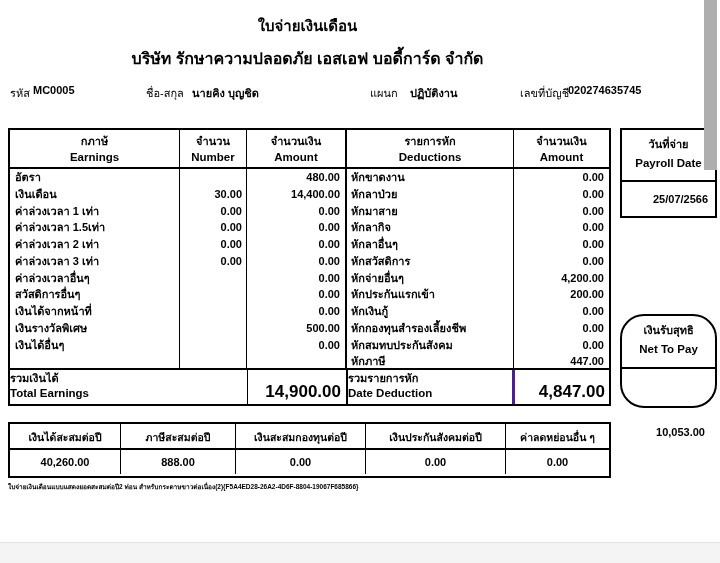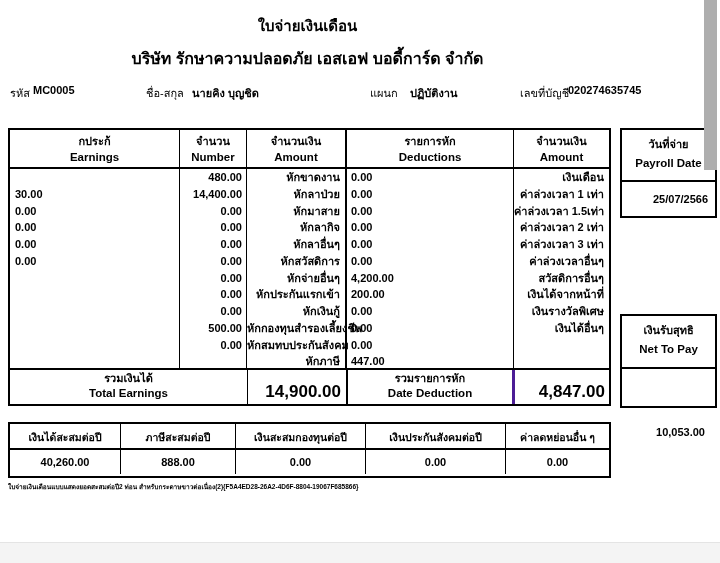--- a/index.html
+++ b/index.html
@@ -40,39 +40,39 @@
   }
   .bcell { font-size:11px; font-weight:700; line-height:16.75px; white-space:nowrap; overflow:visible; }
   .bcell:nth-child(5n+1){ border-right:1px solid #000; padding-left:5px; }
   .bcell:nth-child(5n+2){ border-right:1px solid #000; text-align:right; padding-right:4px; font-weight:600; }
   .bcell:nth-child(5n+3){ border-right:2px solid #000; text-align:right; padding-right:5px; font-weight:600; }
   .bcell:nth-child(5n+4){ border-right:1px solid #000; padding-left:4px; }
   .bcell:nth-child(5n+5){ text-align:right; padding-right:5px; font-weight:600; }
   .mtotals {
     display:grid; grid-template-columns:238px 100px 167px 95px; height:34px;
   }
-  .tlabel { border-right:1px solid #000; text-align:center; padding-top:1px; }
+  .tlabel { border-right:1px solid #000; padding-top:1px; }
   .tlabel .th { font-size:11px; font-weight:700; line-height:15px; }
   .tlabel .en { font-size:11.5px; font-weight:700; line-height:15px; }
   .tamount { display:flex; align-items:flex-end; justify-content:flex-end;
              padding:0 5px 2px 0; font-size:17px; font-weight:600; }
   .tamount.mid { border-right:2px solid #000; }
   .tlabel.ded { border-right:3px solid #4c1d95; }
 
   
   .side-box { position:absolute; left:620px; width:97px; border:2px solid #000; background:#fff; }
   .side-box .bx-head { border-bottom:2px solid #000; text-align:center; padding-top:6px; }
   .side-box .bx-head .th { font-size:11px; font-weight:700; line-height:17px; }
   .side-box .bx-head .en { font-size:11.5px; font-weight:700; line-height:20px; white-space:nowrap; }
   .side-box .bx-val { display:flex; align-items:center; justify-content:center;
                       font-size:11px; font-weight:700;padding-left:24px; }
   #payroll-date-box { top:128px; height:90px; }
   #payroll-date-box .bx-head { height:52px; }
   #payroll-date-box .bx-val { height:34px; }
-  #net-to-pay-box { top:314px; height:94px; }
+  #net-to-pay-box { top:314px; height:94px;border-radius:24px; }
   #net-to-pay-box .bx-head { height:53px; }
   #net-to-pay-box .bx-val { height:37px;margin-top:44px; }
 
   
   .stable {
     position:absolute; left:8px; top:422px; width:603px; height:56px;
     border:2px solid #000; background:#fff;
   }
   .srow { display:grid; grid-template-columns:111px 115px 130px 140px 103px; }
   .srow.hdr { height:26px; border-bottom:2px solid #000; }
@@ -109,21 +109,21 @@
   <span class="ival" style="left:192px">นายคิง บุญชิด</span>
   <span class="ilbl" style="left:370px">แผนก</span>
   <span class="ival" style="left:410px">ปฏิบัติงาน</span>
   <span class="ilbl" style="left:520px">เลขที่บัญชี</span>
   <span class="ival" style="left:568px">020274635745</span>
 </div>
 
 <div class="mtable">
   <div class="mhead">
     <div class="hcell" style="border-right:1px solid #000">
-      <div class="th">กประก้</div>
+      <div class="th">กภาษ้</div>
       <div class="en">Earnings</div>
     </div>
     <div class="hcell" style="border-right:1px solid #000">
       <div class="th">จำนวน</div>
       <div class="en">Number</div>
     </div>
     <div class="hcell" style="border-right:2px solid #000">
       <div class="th">จำนวนเงิน</div>
       <div class="en">Amount</div>
     </div>
@@ -131,20 +131,21 @@
       <div class="th">รายการหัก</div>
       <div class="en">Deductions</div>
     </div>
     <div class="hcell">
       <div class="th">จำนวนเงิน</div>
       <div class="en">Amount</div>
     </div>
   </div>
 
   <div class="mbody">
+      <div class="bcell">อัตรา</div>
       <div class="bcell"></div>
       <div class="bcell">480.00</div>
       <div class="bcell">หักขาดงาน</div>
       <div class="bcell">0.00</div>
       <div class="bcell">เงินเดือน</div>
       <div class="bcell">30.00</div>
       <div class="bcell">14,400.00</div>
       <div class="bcell">หักลาป่วย</div>
       <div class="bcell">0.00</div>
       <div class="bcell">ค่าล่วงเวลา 1 เท่า</div>

